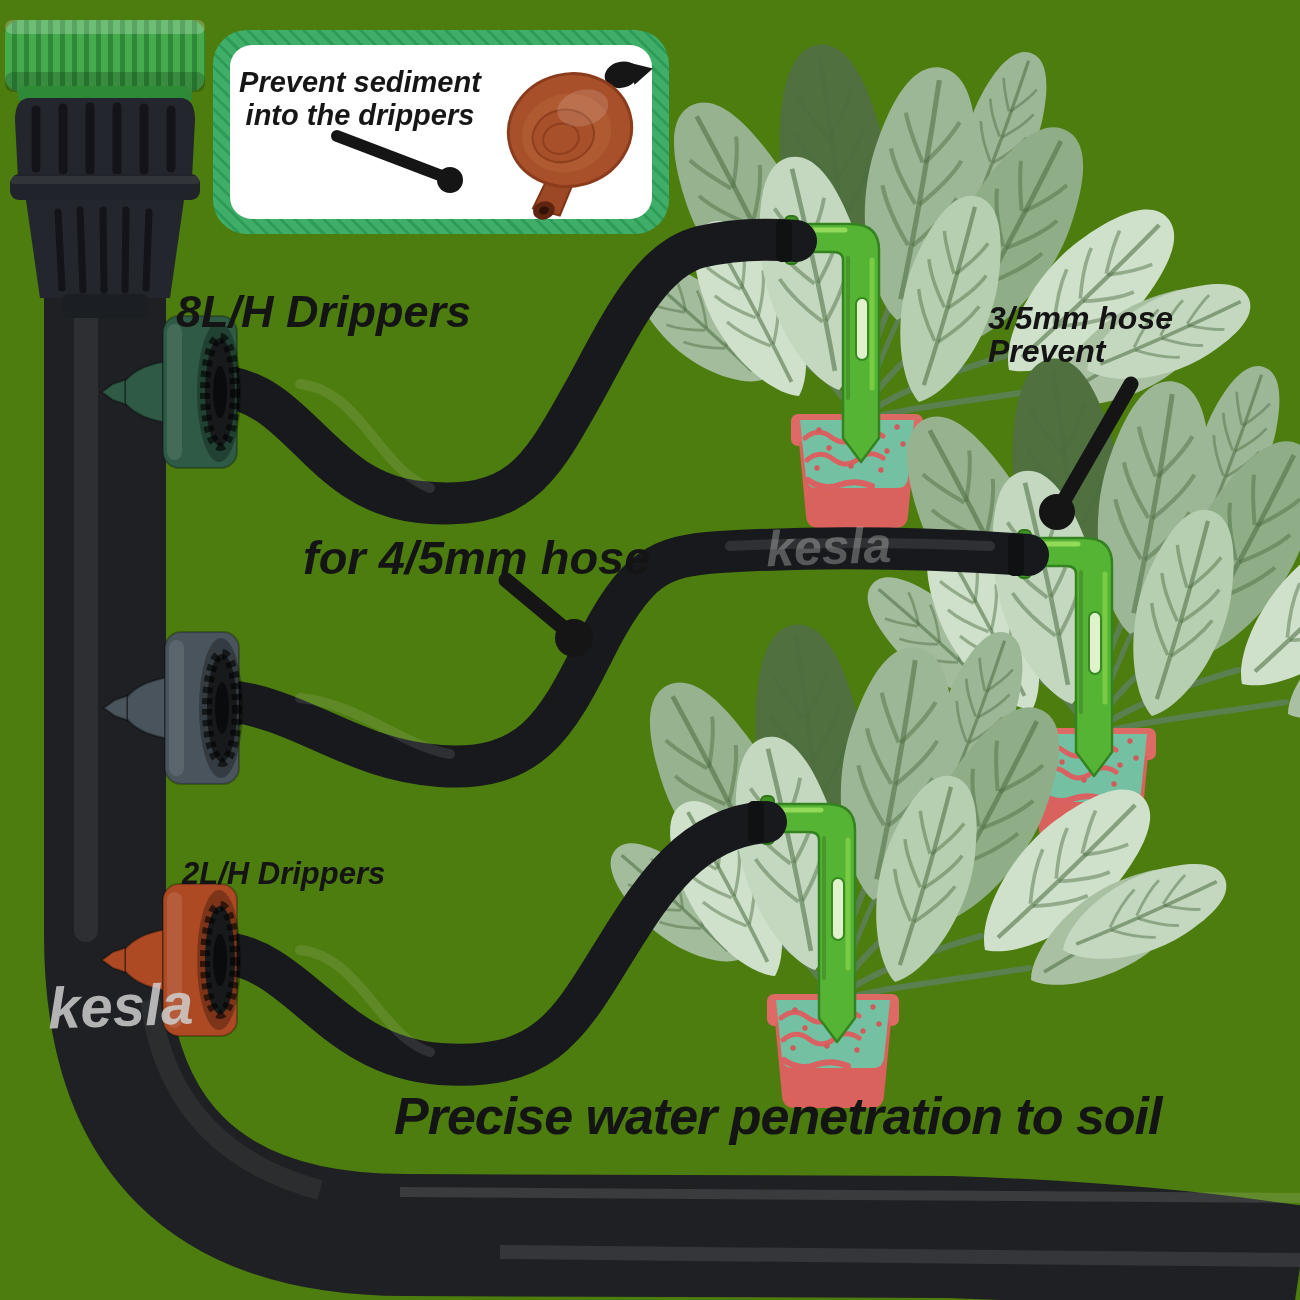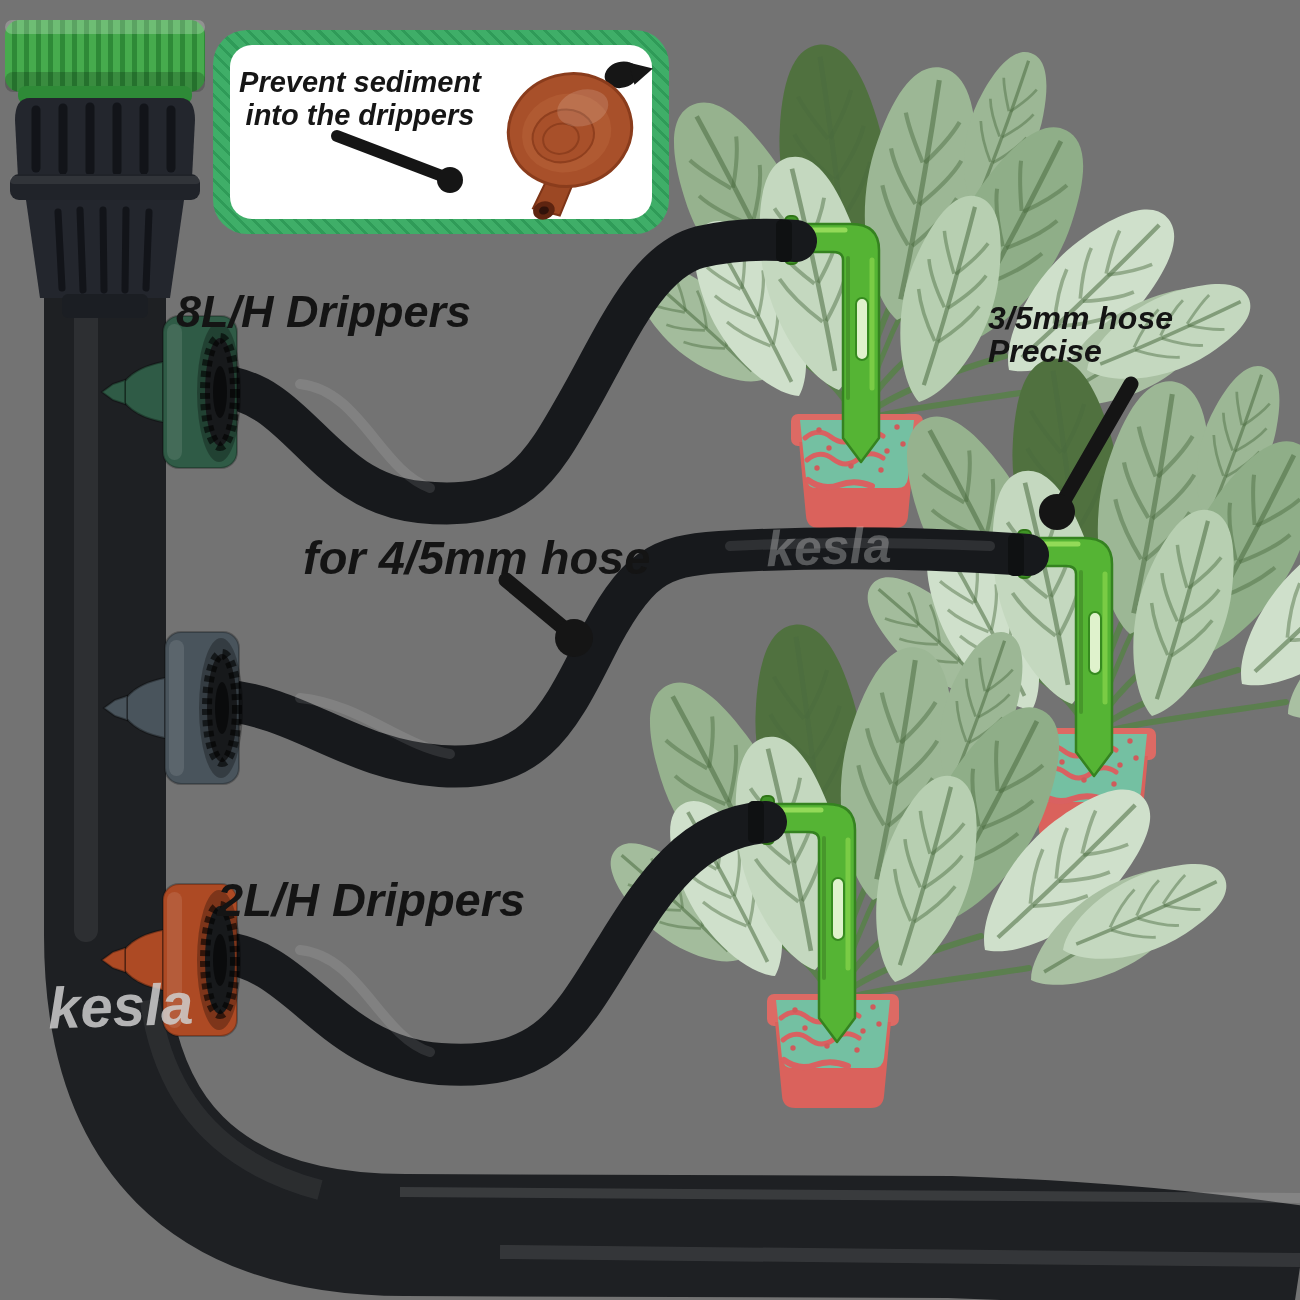--- a/index.html
+++ b/index.html
@@ -1,29 +1,29 @@
 <!DOCTYPE html>
 <html><head>
 <meta charset="utf-8">
 <style>
   html,body{margin:0;padding:0;background:#888;}
   .stage{
     position:relative; width:1300px; height:1300px; overflow:hidden;
-    background:#737373;
+    background:#4d7c0f;
     font-family:"Liberation Sans", sans-serif;
     text-decoration:underline;
   }
   .art{position:absolute; left:0; top:0; z-index:1;}
   .lbl{
     position:absolute; z-index:3; color:#141414;
     font-weight:bold; font-style:italic; white-space:nowrap; line-height:1;
   }
   .lbl-8lh{left:176px; top:289px; font-size:45px;}
   .lbl-4lh{left:176px; top:603px; font-size:35px;}
-  .lbl-2lh{left:182px; top:876px; font-size:47px;margin-left:35px;}
+  .lbl-2lh{left:182px; top:858px; font-size:31px;}
   .lbl-hose{left:303px; top:534px; font-size:47px;}
   .lbl-stake{left:988px; top:288px; font-size:32px; line-height:1.02;margin-top:14px;}
   .lbl-bottom{left:394px; top:1090px; font-size:52px; letter-spacing:-1px;}
   .wm{
     position:absolute; z-index:3; font-weight:bold; font-style:italic;
     white-space:nowrap; transform:rotate(-2deg); pointer-events:none;
   }
   .wm-1{left:766px; top:518px; font-size:50px; color:rgba(255,255,255,0.28);}
   .wm-2{left:48px; top:972px; font-size:58px; color:rgba(206,206,206,0.85);}
   .callout{
@@ -243,19 +243,20 @@
       <div>Prevent sediment</div>
       <div>into the drippers</div>
     </div>
   </div>
 
   <div class="lbl lbl-8lh">8L/H Drippers</div>
   <div class="lbl lbl-2lh">2L/H Drippers</div>
   <div class="lbl lbl-hose">for 4/5mm hose</div>
   <div class="lbl lbl-stake">
     <div>3/5mm hose</div>
-    <div>Precise</div>
+    <div>Prevent</div>
   </div>
+  <div class="lbl lbl-bottom">Precise water penetration to soil</div>
 
   <div class="wm wm-1">kesla</div>
   <div class="wm wm-2">kesla</div>
 
 </div>
 
 </body></html>

